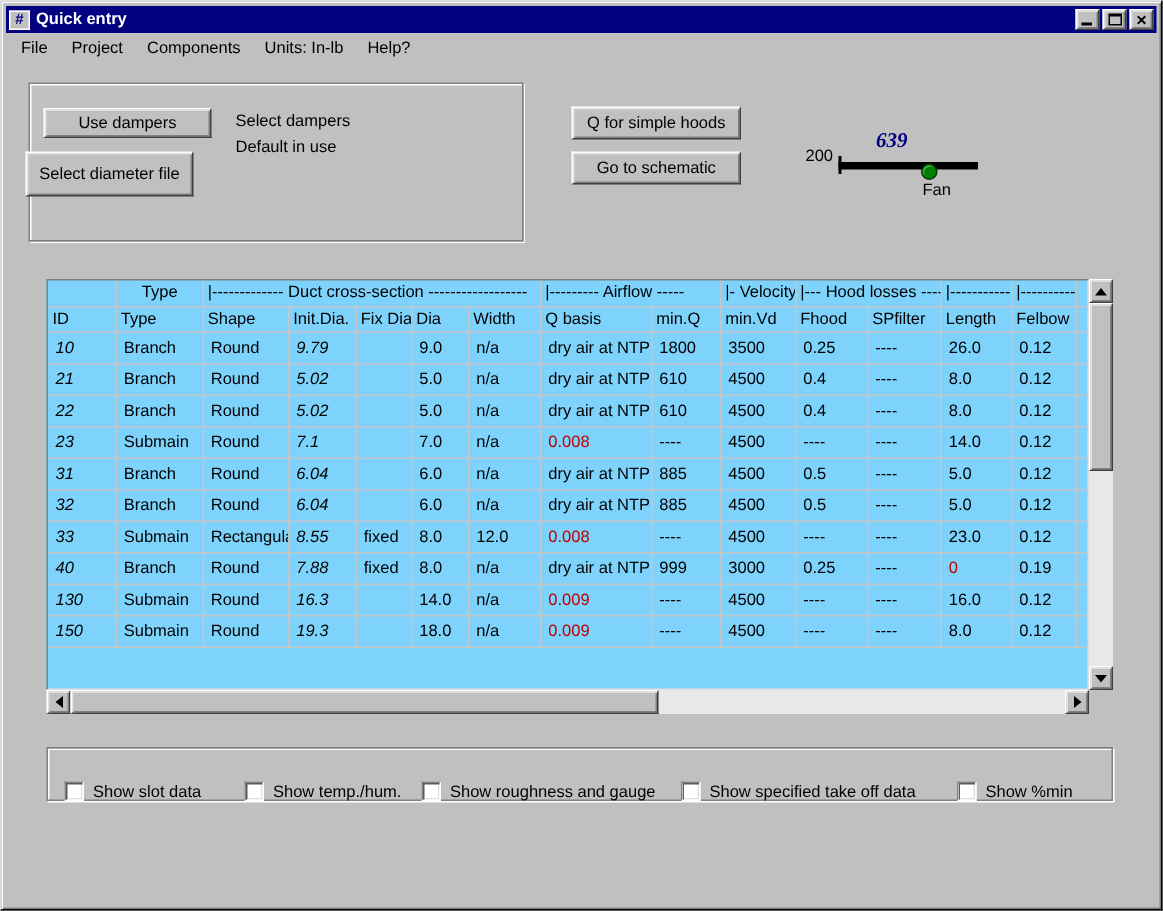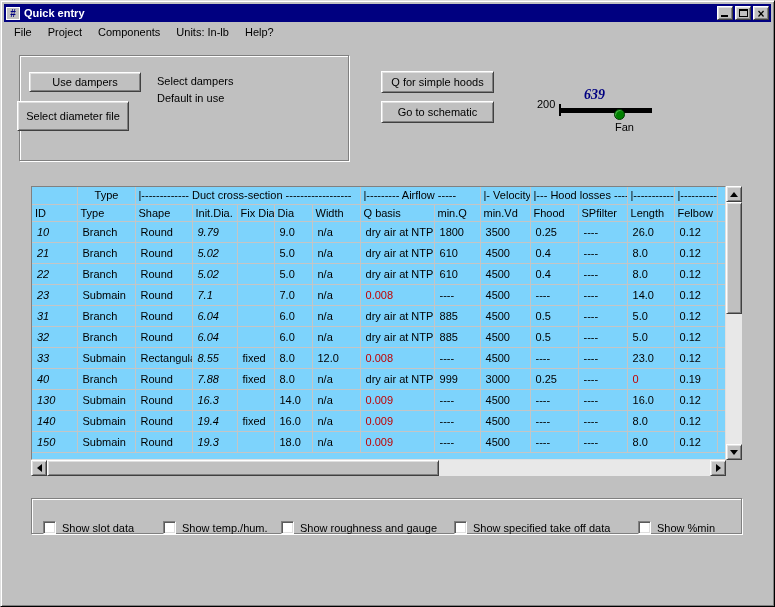--- a/index.html
+++ b/index.html
@@ -334,37 +334,20 @@
               <td class="red">0.009</td>
               <td>----</td>
               <td>4500</td>
               <td>----</td>
               <td>----</td>
               <td>16.0</td>
               <td>0.12</td>
               <td></td>
             </tr>
             <tr>
-              <td>140</td>
-              <td>Submain</td>
-              <td>Round</td>
-              <td>19.4</td>
-              <td>fixed</td>
-              <td>16.0</td>
-              <td>n/a</td>
-              <td class="red">0.009</td>
-              <td>----</td>
-              <td>4500</td>
-              <td>----</td>
-              <td>----</td>
-              <td>8.0</td>
-              <td>0.12</td>
-              <td></td>
-            </tr>
-            <tr>
               <td>150</td>
               <td>Submain</td>
               <td>Round</td>
               <td>19.3</td>
               <td></td>
               <td>18.0</td>
               <td>n/a</td>
               <td class="red">0.009</td>
               <td>----</td>
               <td>4500</td>

